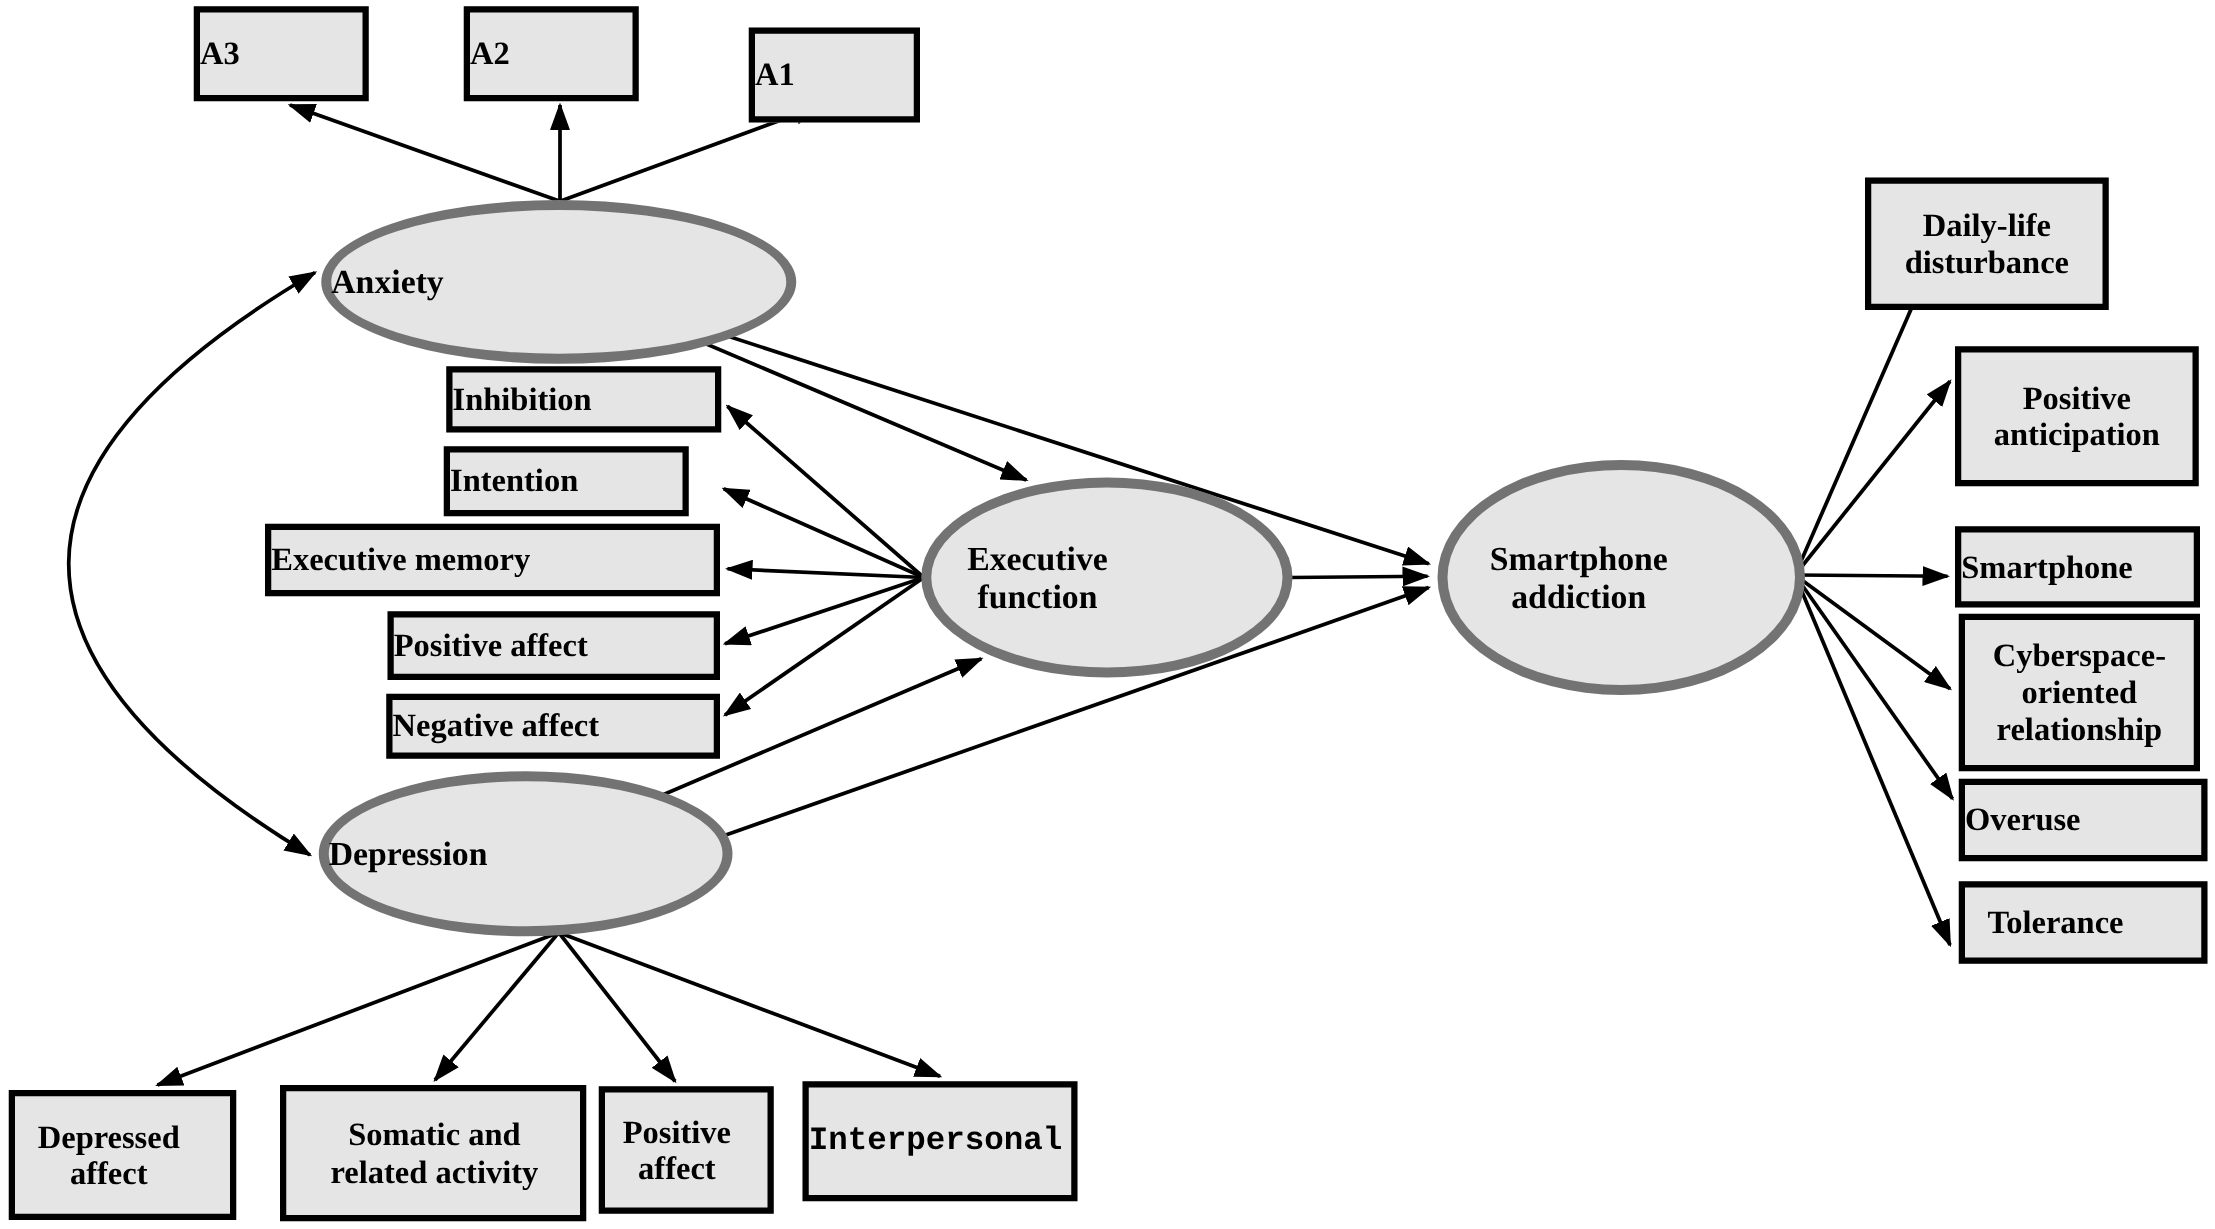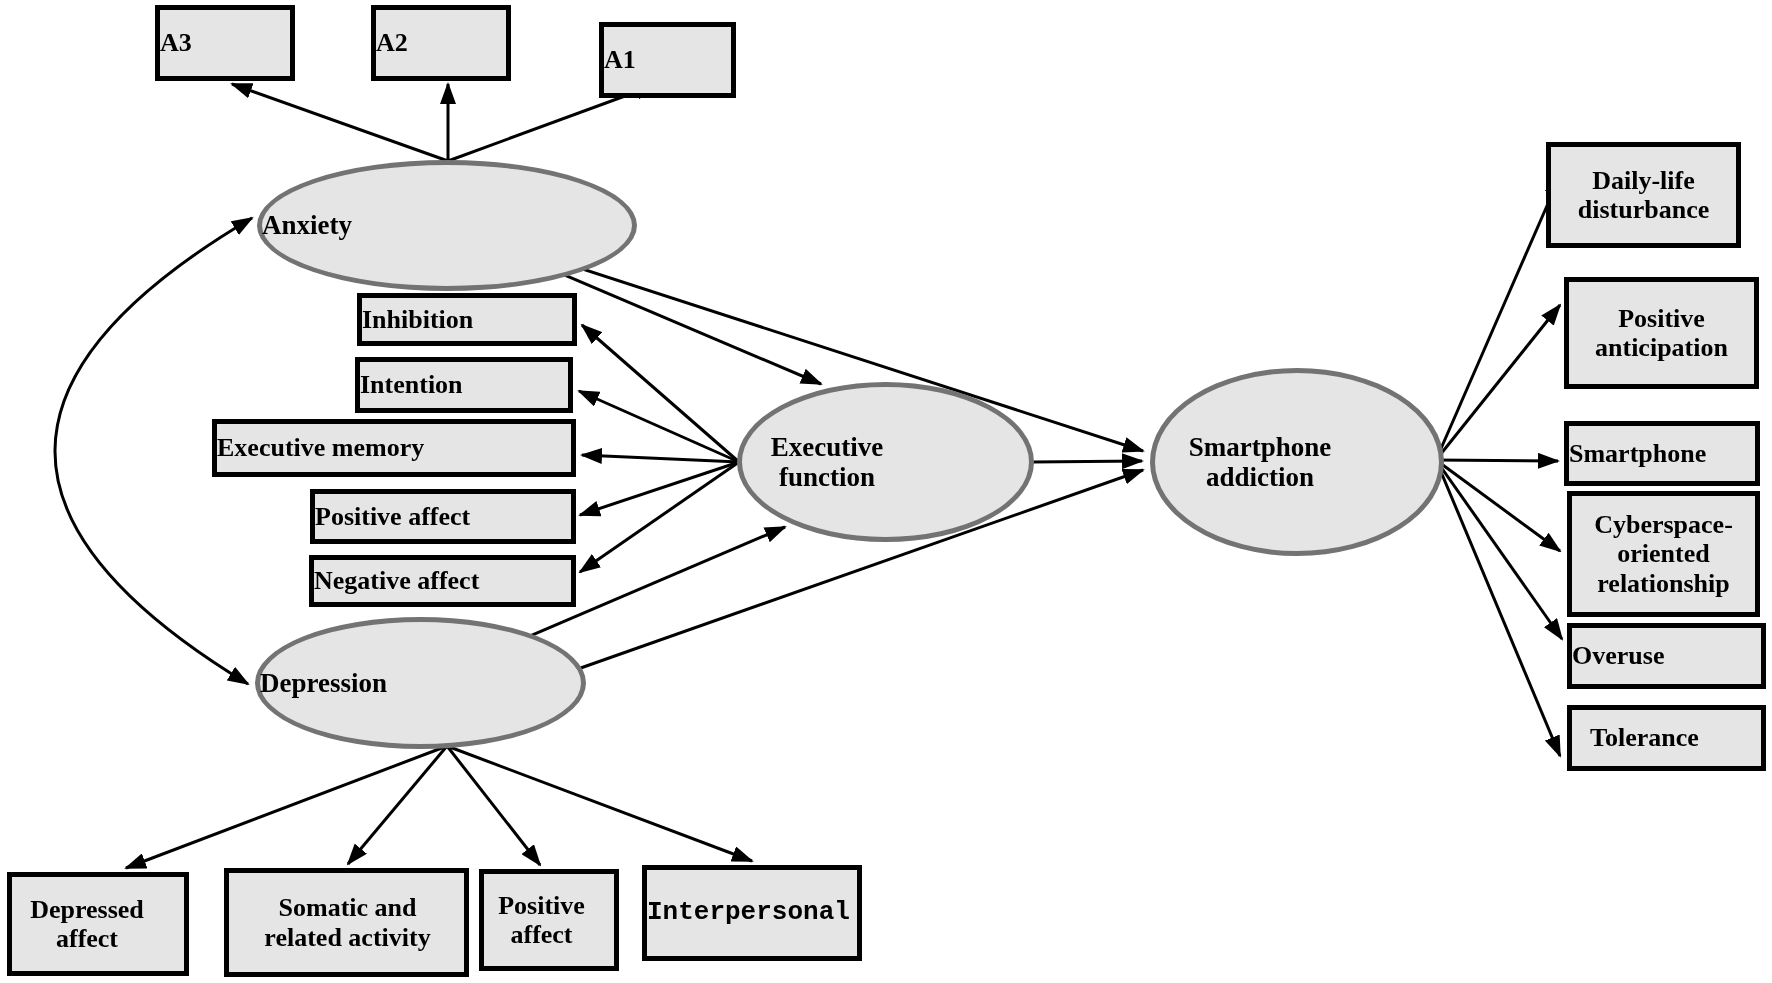--- a/index.html
+++ b/index.html
@@ -25,21 +25,21 @@
     box-sizing:border-box;
     color:#000000;
     font-weight:700;
   }
   .box{
     border:5px solid #000000;
     font-size:26px;
     line-height:1.12;
   }
   .ellipse{
-    border:5px solid #737373;
+    border:8px solid #737373;
     border-radius:50%;
     font-size:27px;
     line-height:1.12;
   }
   .edge{
     stroke:#000000;
     stroke-width:3;
     fill:none;
   }
 </style>
@@ -110,34 +110,34 @@
   <div class="node box" style="left:371px;top:5px;width:140px;height:76px;">
     <span>A2</span>
   </div>
   <div class="node box" style="left:599px;top:5px;width:137px;height:76px;margin-top:17px;">
     <span>A1</span>
   </div>
 
   <div class="node box" style="left:357px;top:293px;width:220px;height:53px;">
     <span>Inhibition</span>
   </div>
-  <div class="node box" style="left:355px;top:357px;width:218px;height:56px;">
+  <div class="node box" style="left:355px;top:357px;width:196px;height:56px;">
     <span>Intention</span>
   </div>
   <div class="node box" style="left:212px;top:419px;width:364px;height:58px;">
     <span>Executive memory</span>
   </div>
   <div class="node box" style="left:310px;top:489px;width:266px;height:55px;">
     <span>Positive affect</span>
   </div>
   <div class="node box" style="left:309px;top:555px;width:267px;height:52px;">
     <span>Negative affect</span>
   </div>
 
-  <div class="node box" style="left:1546px;top:142px;width:195px;height:106px;">
+  <div class="node box" style="left:1492px;top:142px;width:195px;height:106px;">
     <span>Daily-life disturbance</span>
   </div>
   <div class="node box" style="left:1564px;top:277px;width:195px;height:112px;">
     <span>Positive anticipation</span>
   </div>
   <div class="node box" style="left:1564px;top:421px;width:196px;height:65px;">
     <span>Smartphone</span>
   </div>
   <div class="node box" style="left:1567px;top:623px;width:199px;height:66px;">
     <span>Overuse</span>

